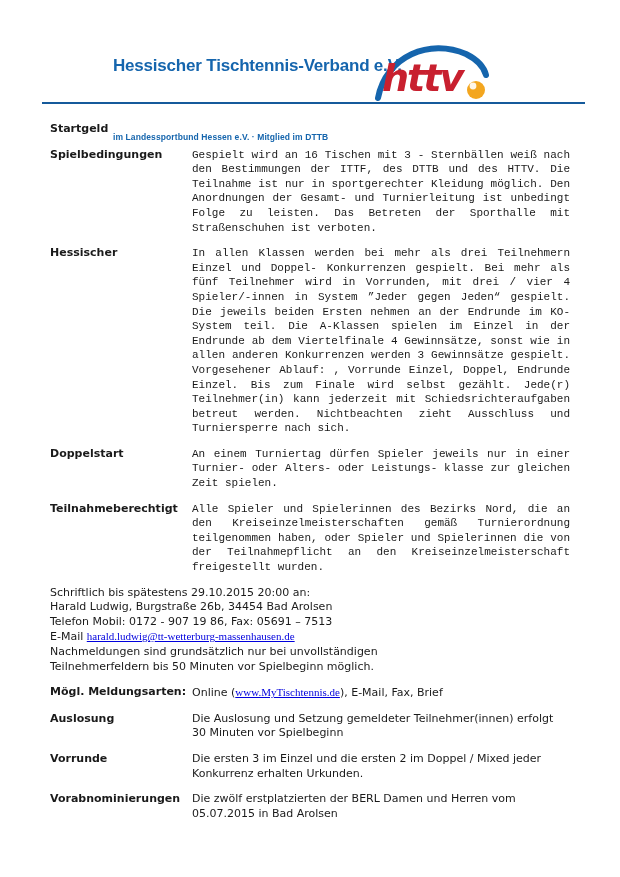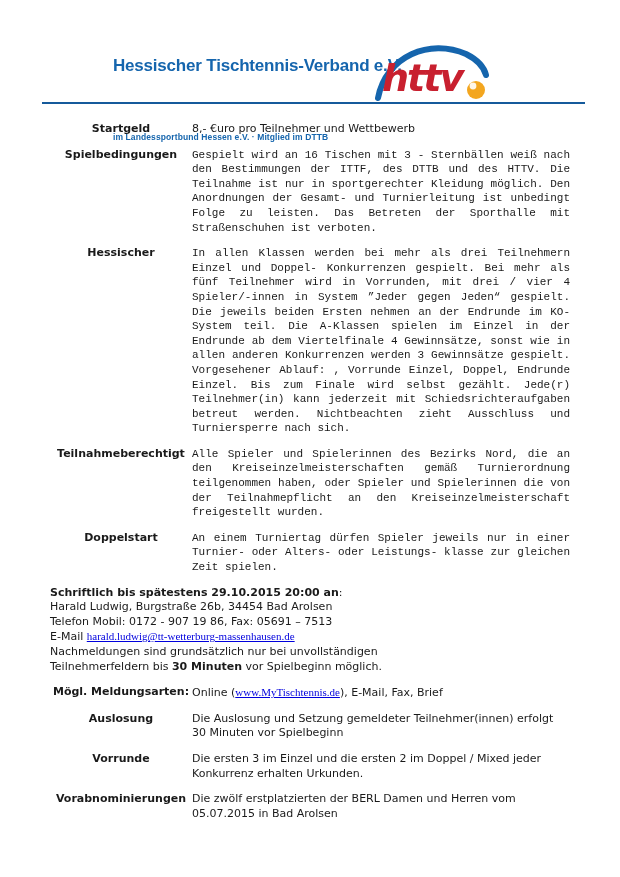--- a/index.html
+++ b/index.html
@@ -24,27 +24,27 @@
   .logo-box { position:absolute; left:370px; top:36px; width:128px; height:68px; }
   .header-rule {
     position:absolute; left:42px; top:102px; width:543px; height:2px;
     background:#155a9b;
   }
   
   .content { position:absolute; left:50px; top:122px; width:520px; }
   .row { display:flex; margin-bottom:11px; }
   .label {
     flex:0 0 142px; width:142px;
-    font-size:11px; font-weight:700; line-height:14.6px;text-align:center;
+    font-size:11px; font-weight:700; line-height:14.6px;
   }
   .body {
     width:378px; font-size:11px; line-height:14.6px;
   }
   .just { text-align:justify;font-family:Liberation Mono, monospace; }
-  .b { font-weight:700; }
+  .b { font-weight:400; }
   .link { color:#0000dd; text-decoration:underline; cursor:pointer;font-family:Liberation Serif, serif; }
   .logo-text {
     font-family:"DejaVu Sans", sans-serif;
     font-weight:700; font-style:italic;
   }
 </style>
 </head>
 <body>
 
 <div class="page">
@@ -60,50 +60,49 @@
       <circle cx="103" cy="50" r="3.4" fill="#ffffff" opacity="0.9"></circle>
     </svg>
   </div>
 
   <div class="header-rule"></div>
 
   <div class="content">
 
     <div class="row">
       <div class="label">Startgeld</div>
-      <div class="body">8,- €uro pro Teilnehmer und Wettbewerb</div>
     </div>
 
     <div class="row">
       <div class="label">Spielbedingungen</div>
       <div class="body just">Gespielt wird an 16 Tischen mit 3 - Sternbällen weiß nach den Bestimmungen der ITTF, des DTTB und des HTTV. Die Teilnahme ist nur in sportgerechter Kleidung möglich. Den Anordnungen der Gesamt- und Turnierleitung ist unbedingt Folge zu leisten. Das Betreten der Sporthalle mit Straßenschuhen ist verboten.</div>
     </div>
 
     <div class="row">
       <div class="label">Hessischer</div>
       <div class="body just">In allen Klassen werden bei mehr als drei Teilnehmern Einzel und Doppel- Konkurrenzen gespielt. Bei mehr als fünf Teilnehmer wird in Vorrunden, mit drei / vier 4 Spieler/-innen in System ”Jeder gegen Jeden“ gespielt. Die jeweils beiden Ersten nehmen an der Endrunde im KO-System teil. Die A-Klassen spielen im Einzel in der Endrunde ab dem Viertelfinale 4 Gewinnsätze, sonst wie in allen anderen Konkurrenzen werden 3 Gewinnsätze gespielt. Vorgesehener Ablauf: , Vorrunde Einzel, Doppel, Endrunde Einzel. Bis zum Finale wird selbst gezählt. Jede(r) Teilnehmer(in) kann jederzeit mit Schiedsrichteraufgaben betreut werden. Nichtbeachten zieht Ausschluss und Turniersperre nach sich.</div>
     </div>
 
     <div class="row">
-      <div class="label">Teilnahmeberechtigt</div>
-      <div class="body just">Alle Spieler und Spielerinnen des Bezirks Nord, die an den Kreiseinzelmeisterschaften gemäß Turnierordnung teilgenommen haben, oder Spieler und Spielerinnen die von der Teilnahmepflicht an den Kreiseinzelmeisterschaft freigestellt wurden.</div>
+      <div class="label">Doppelstart</div>
+      <div class="body just">An einem Turniertag dürfen Spieler jeweils nur in einer Turnier- oder Alters- oder Leistungs- klasse zur gleichen Zeit spielen.</div>
     </div>
 
     <div class="row">
-      <div class="label">Doppelstart</div>
-      <div class="body just">An einem Turniertag dürfen Spieler jeweils nur in einer Turnier- oder Alters- oder Leistungs- klasse zur gleichen Zeit spielen.</div>
+      <div class="label">Teilnahmeberechtigt</div>
+      <div class="body just">Alle Spieler und Spielerinnen des Bezirks Nord, die an den Kreiseinzelmeisterschaften gemäß Turnierordnung teilgenommen haben, oder Spieler und Spielerinnen die von der Teilnahmepflicht an den Kreiseinzelmeisterschaft freigestellt wurden.</div>
     </div>
 
     <div class="row">
       <div class="body">
         <span class="b">Schriftlich bis spätestens 29.10.2015 20:00 an</span><span>:</span><br>
         <span>Harald Ludwig, Burgstraße 26b, 34454 Bad Arolsen</span><br>
         <span>Telefon Mobil: 0172 - 907 19 86, Fax: 05691 – 7513</span><br>
         <span>E-Mail </span><a class="link">harald.ludwig@tt-wetterburg-massenhausen.de</a><br>
-        <span>Nachmeldungen sind grundsätzlich nur bei unvollständigen Teilnehmerfeldern bis </span><span class="b">30 Minuten</span><span> vor Spielbeginn möglich.</span>
+        <span>Nachmeldungen sind grundsätzlich nur bei unvollständigen Teilnehmerfeldern bis </span><span class="b">50 Minuten</span><span> vor Spielbeginn möglich.</span>
       </div>
     </div>
 
     <div class="row">
       <div class="label">Mögl. Meldungsarten:</div>
       <div class="body">
         <span>Online (</span><a class="link">www.MyTischtennis.de</a><span>), E-Mail, Fax, Brief</span>
       </div>
     </div>
 

